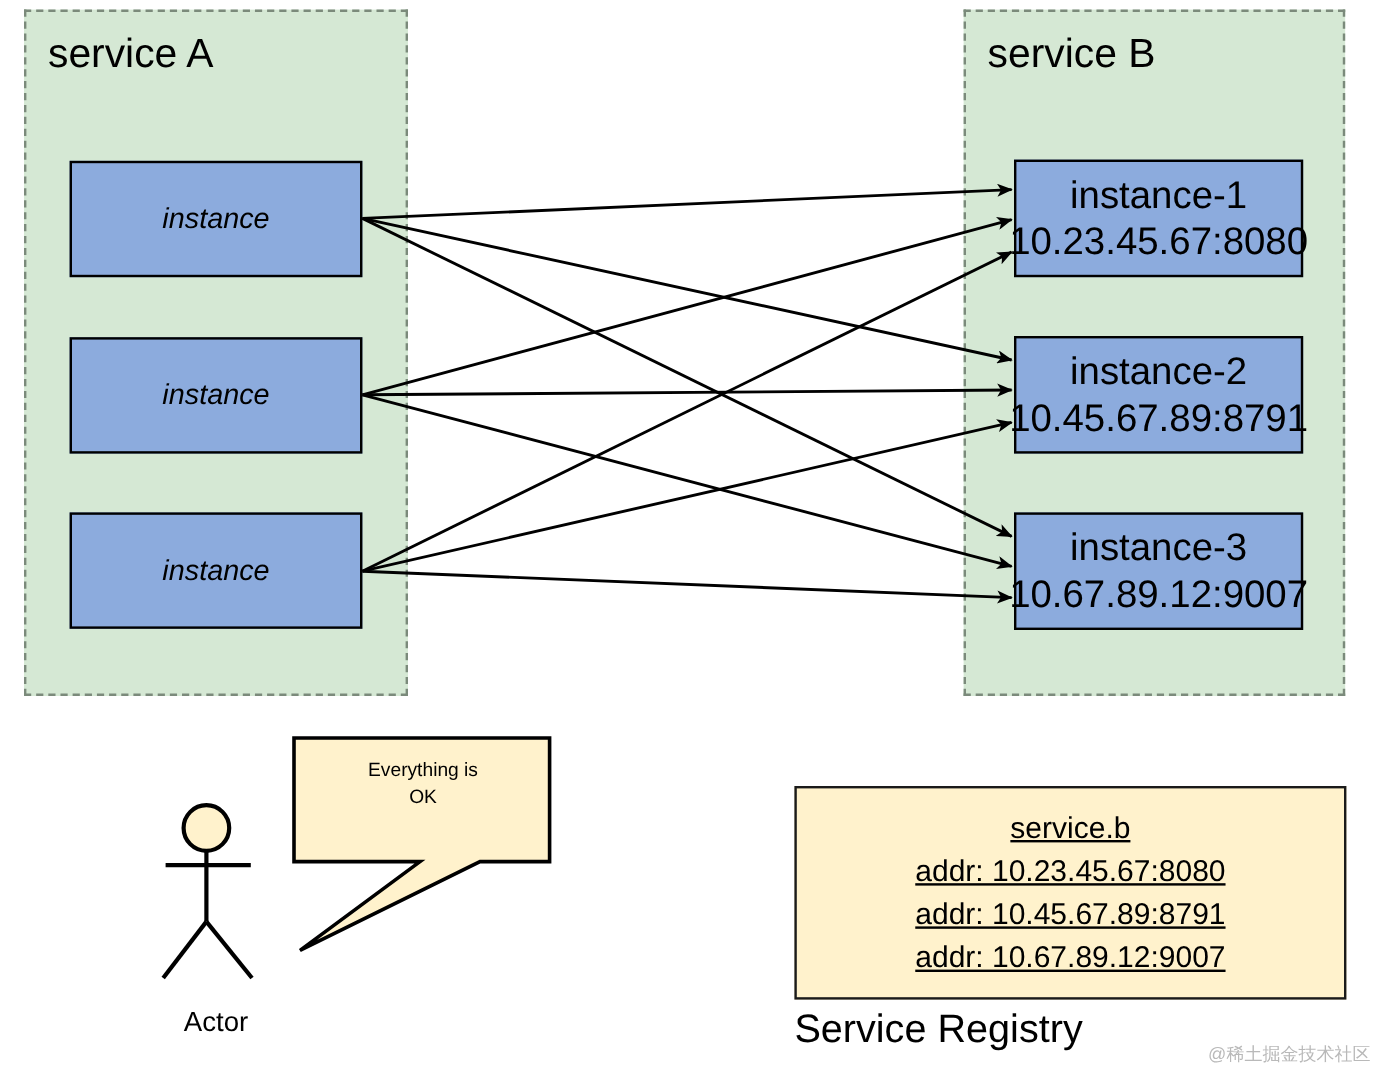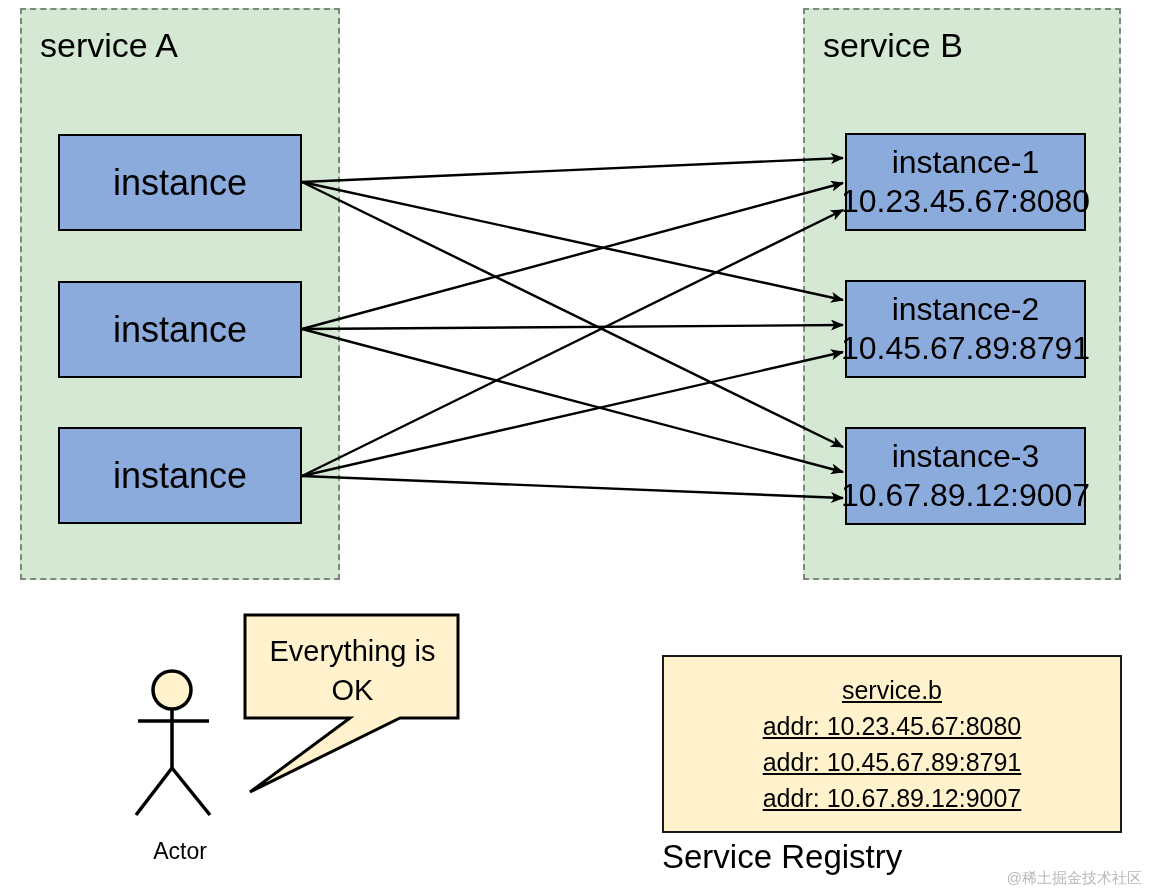--- a/index.html
+++ b/index.html
@@ -45,21 +45,22 @@
     align-items: center;
     justify-content: center;
     color: #000000;
   }
   .inst-line {
     font-size: 32px;
     line-height: 1.22;
     white-space: nowrap;
   }
   .inst-line.single {
-    font-size: 36px;
+    font-size: 24px;
+    font-style: italic;
   }
   
   #wires {
     position: absolute;
     left: 0;
     top: 0;
     width: 1150px;
     height: 892px;
     pointer-events: none;
   }
@@ -87,21 +88,21 @@
     top: 610px;
     width: 225px;
     height: 190px;
   }
   .bubble-text {
     position: absolute;
     left: 10px;
     top: 22px;
     width: 205px;
     text-align: center;
-    font-size: 29px;
+    font-size: 16px;
     line-height: 1.35;
     color: #000000;
   }
   
   #registry-box {
     position: absolute;
     left: 662px;
     top: 655px;
     width: 460px;
     height: 178px;

